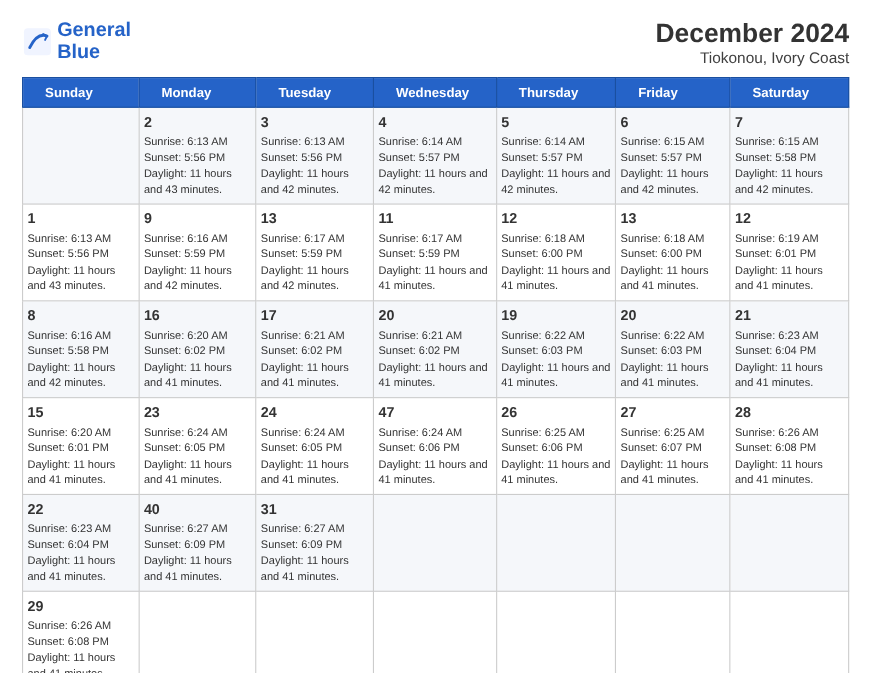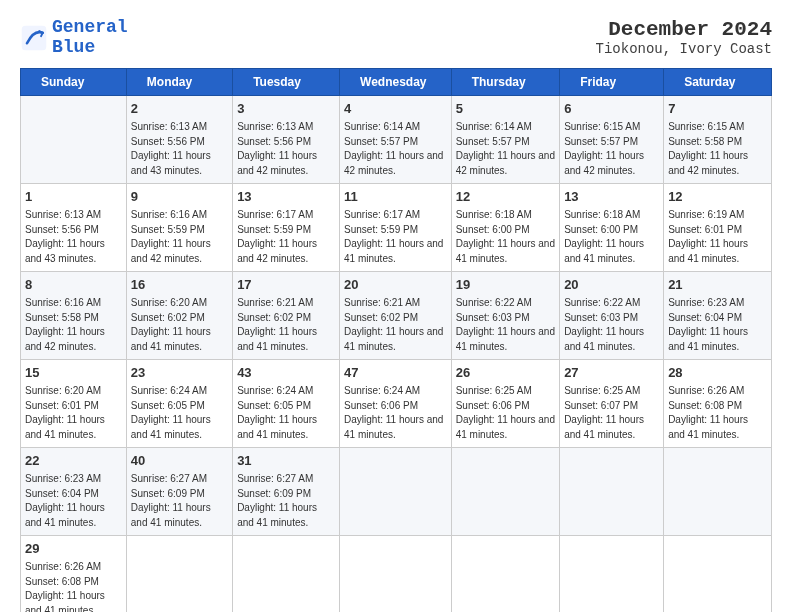--- a/index.html
+++ b/index.html
@@ -15,21 +15,20 @@
       height: 612px;
       padding: 18px 20px 10px 20px;
       display: flex;
       flex-direction: column;
     }
     .header {
       display: flex;
       justify-content: space-between;
       align-items: flex-start;
       margin-bottom: 10px;
-      font-family: Liberation Mono, monospace;
     }
     .logo {
       display: flex;
       align-items: center;
       gap: 4px;
     }
     .logo-text {
       font-size: 18px;
       font-weight: bold;
       color: #333;
@@ -39,21 +38,21 @@
       color: #2563c8;
     }
     .logo-icon {
       width: 28px;
       height: 28px;
     }
     .title-area {
       text-align: right;
     }
     .main-title {
-      font-size: 21px;
+      font-size: 24px;
       font-weight: bold;
       color: #333;
       line-height: 1.1;
     }
     .subtitle {
       font-size: 14px;
       color: #404040;
     }
     .calendar {
       width: 100%;
@@ -225,21 +224,21 @@
         <tr>
           <td>
           <span class="day-num">15</span>
           <span class="day-info">Sunrise: 6:20 AM<br>Sunset: 6:01 PM<br>Daylight: 11 hours and 41 minutes.</span>
         </td>
           <td>
           <span class="day-num">23</span>
           <span class="day-info">Sunrise: 6:24 AM<br>Sunset: 6:05 PM<br>Daylight: 11 hours and 41 minutes.</span>
         </td>
           <td>
-          <span class="day-num">43</span>
+          <span class="day-num">24</span>
           <span class="day-info">Sunrise: 6:24 AM<br>Sunset: 6:05 PM<br>Daylight: 11 hours and 41 minutes.</span>
         </td>
           <td>
           <span class="day-num">47</span>
           <span class="day-info">Sunrise: 6:24 AM<br>Sunset: 6:06 PM<br>Daylight: 11 hours and 41 minutes.</span>
         </td>
           <td>
           <span class="day-num">26</span>
           <span class="day-info">Sunrise: 6:25 AM<br>Sunset: 6:06 PM<br>Daylight: 11 hours and 41 minutes.</span>
         </td>

